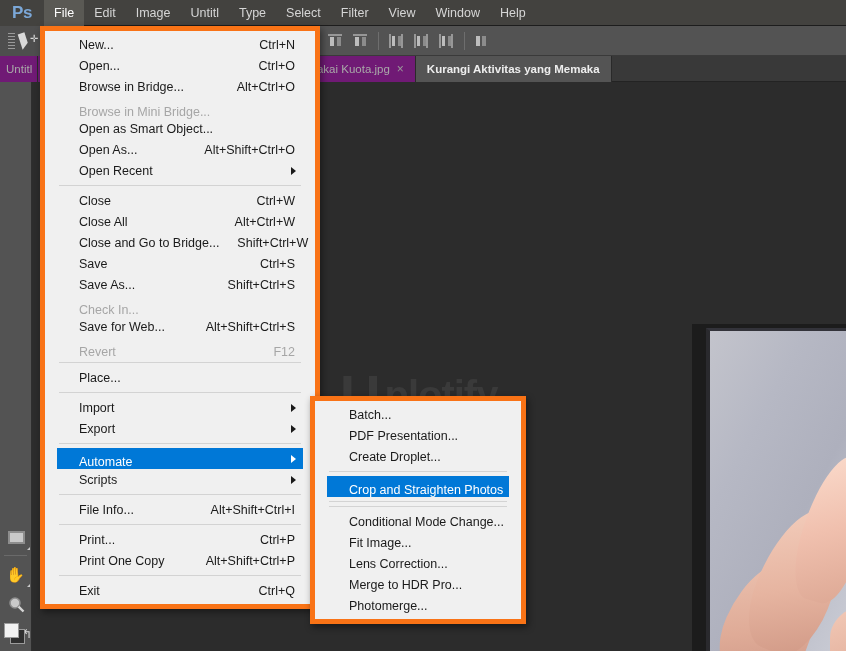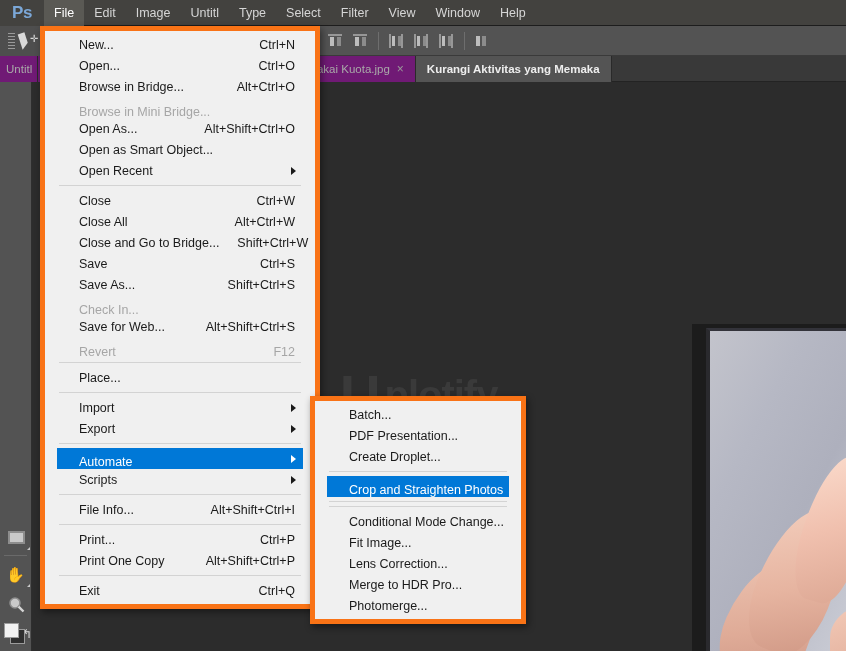--- a/index.html
+++ b/index.html
@@ -401,25 +401,25 @@
         <span class="accel">Ctrl+O</span>
       </div>
       <div class="mi">
         <span class="label">Browse in Bridge...</span>
         <span class="accel">Alt+Ctrl+O</span>
       </div>
       <div class="mi disabled">
         <span class="label">Browse in Mini Bridge...</span>
       </div>
       <div class="mi">
+        <span class="label">Open as Smart Object...</span>
+      </div>
+      <div class="mi">
         <span class="label">Open As...</span>
         <span class="accel">Alt+Shift+Ctrl+O</span>
-      </div>
-      <div class="mi">
-        <span class="label">Open as Smart Object...</span>
       </div>
       <div class="mi">
         <span class="label">Open Recent</span>
         <span class="arrow"></span>
       </div>
       <div class="msep"></div>
       <div class="mi">
         <span class="label">Close</span>
         <span class="accel">Ctrl+W</span>
       </div>

